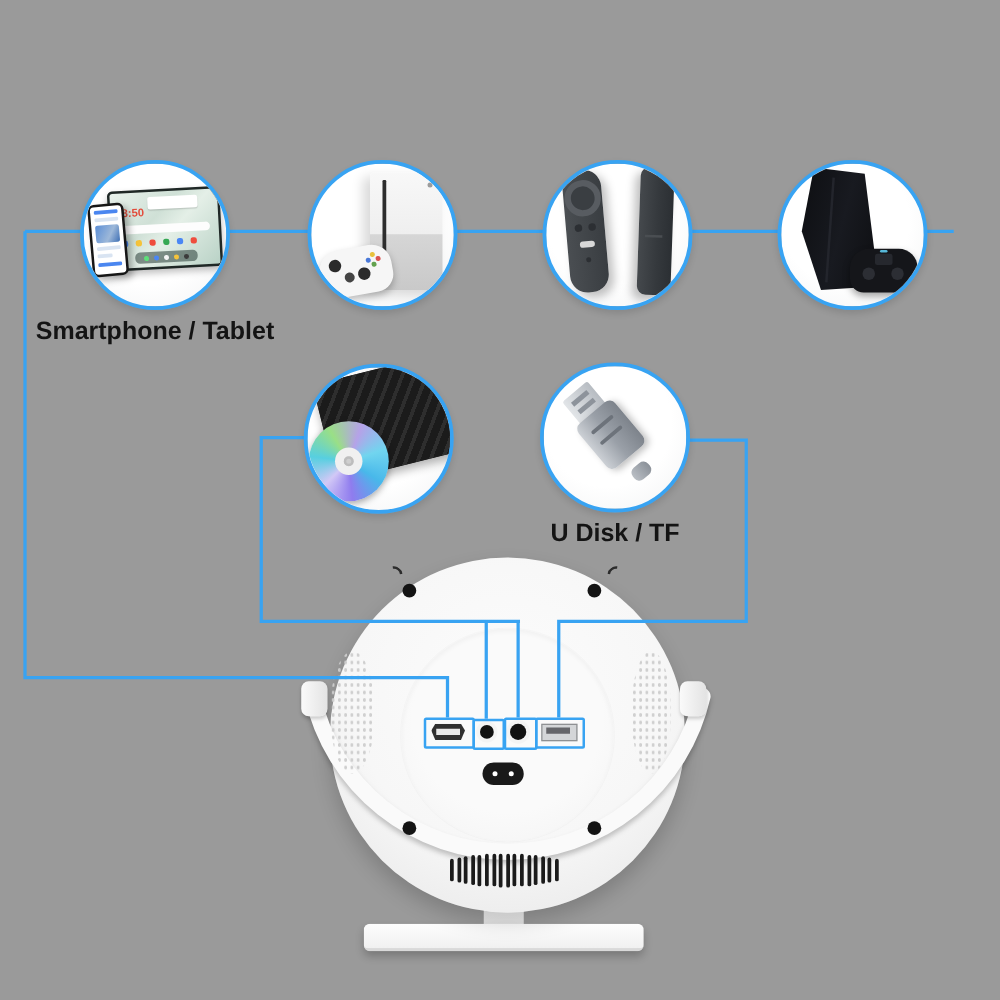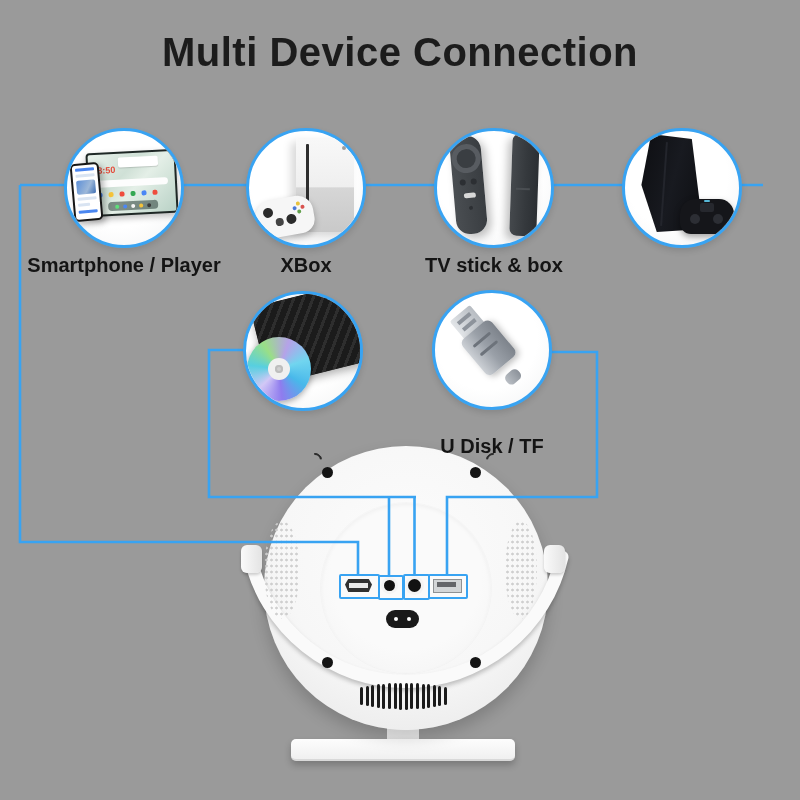--- a/index.html
+++ b/index.html
@@ -24,21 +24,21 @@
   .dev-circle{position:absolute;width:114px;height:114px;border-radius:50%;
               border:3px solid var(--accent);overflow:hidden;z-index:6;
               background:radial-gradient(circle at 45% 40%,#ffffff 55%,#f1f2f3 100%);
               box-shadow:0 3px 6px rgba(0,0,0,.12);}
   .c1{left:64px;top:128px;} .c2{left:246px;top:128px;} .c3{left:434px;top:128px;}
   .c4{left:622px;top:128px;} .c5{left:243px;top:291px;} .c6{left:432px;top:290px;}
 
   .dev-label{position:absolute;width:220px;text-align:center;z-index:6;
              font-size:20px;font-weight:700;color:var(--label);}
   .l1{left:14px;top:254px;} .l2{left:196px;top:254px;} .l3{left:384px;top:254px;}
-  .l4{left:572px;top:254px;} .l5{left:193px;top:416px;} .l6{left:382px;top:416px;margin-top:19px;}
+  .l4{left:572px;top:254px;} .l5{left:193px;top:416px;} .l6{left:382px;top:416px;}
 
   
   
   .tablet{position:absolute;left:20px;top:20px;width:90px;height:64px;background:#1f2826;
           border-radius:4px;transform:rotate(-3deg);box-shadow:0 3px 6px rgba(0,0,0,.25);}
   .tablet-screen{position:absolute;inset:2px;border-radius:2px;overflow:hidden;
           background:linear-gradient(135deg,#e9f2ec 0%,#cfe0d6 38%,#e4efe7 55%,#b9d2c6 100%);}
   .tablet-clock{position:absolute;left:4px;top:11px;font-size:9px;font-weight:700;color:#e34d3c;}
   .notif{position:absolute;left:30px;top:4px;width:40px;height:10px;background:#fff;border-radius:2px;
          box-shadow:0 1px 1px rgba(0,0,0,.15);}
@@ -177,21 +177,20 @@
   .pin1{left:8px;} .pin2{left:21px;}
   .vents{position:absolute;left:360px;top:680px;width:90px;height:32px;z-index:4;
         display:flex;align-items:center;gap:2.6px;}
   .vent-bar{width:3px;background:#1b1b1b;border-radius:1.5px;}
 </style>
 </head>
 <body>
 
 <div class="canvas">
 
-  <div class="title">Multi Device Connection</div>
 
   <div class="neck"></div>
   <div class="base"></div>
   <div class="body-circle"></div>
   <svg class="stand" width="800" height="800" viewBox="0 0 800 800">
     <path d="M 250 557 A 160 160 0 0 0 562 557"></path>
   </svg>
   <div class="pivot pivot-l"></div>
   <div class="pivot pivot-r"></div>
   <div class="inner-circle"></div>
@@ -344,18 +343,16 @@
           <i class="ua2"></i>
         </div>
       <div class="udisk-body">
           <i class="ug1"></i>
           <i class="ug2"></i>
         </div>
       <div class="usb-c"></div>
     </div>
   </div>
 
-  <div class="dev-label l1">Smartphone / Player</div>
-  <div class="dev-label l2">XBox</div>
-  <div class="dev-label l3">TV stick &amp; box</div>
+  <div class="dev-label l1">Smartphone / Tablet</div>
   <div class="dev-label l6">U Disk / TF</div>
 
 </div>
 
 </body></html>

